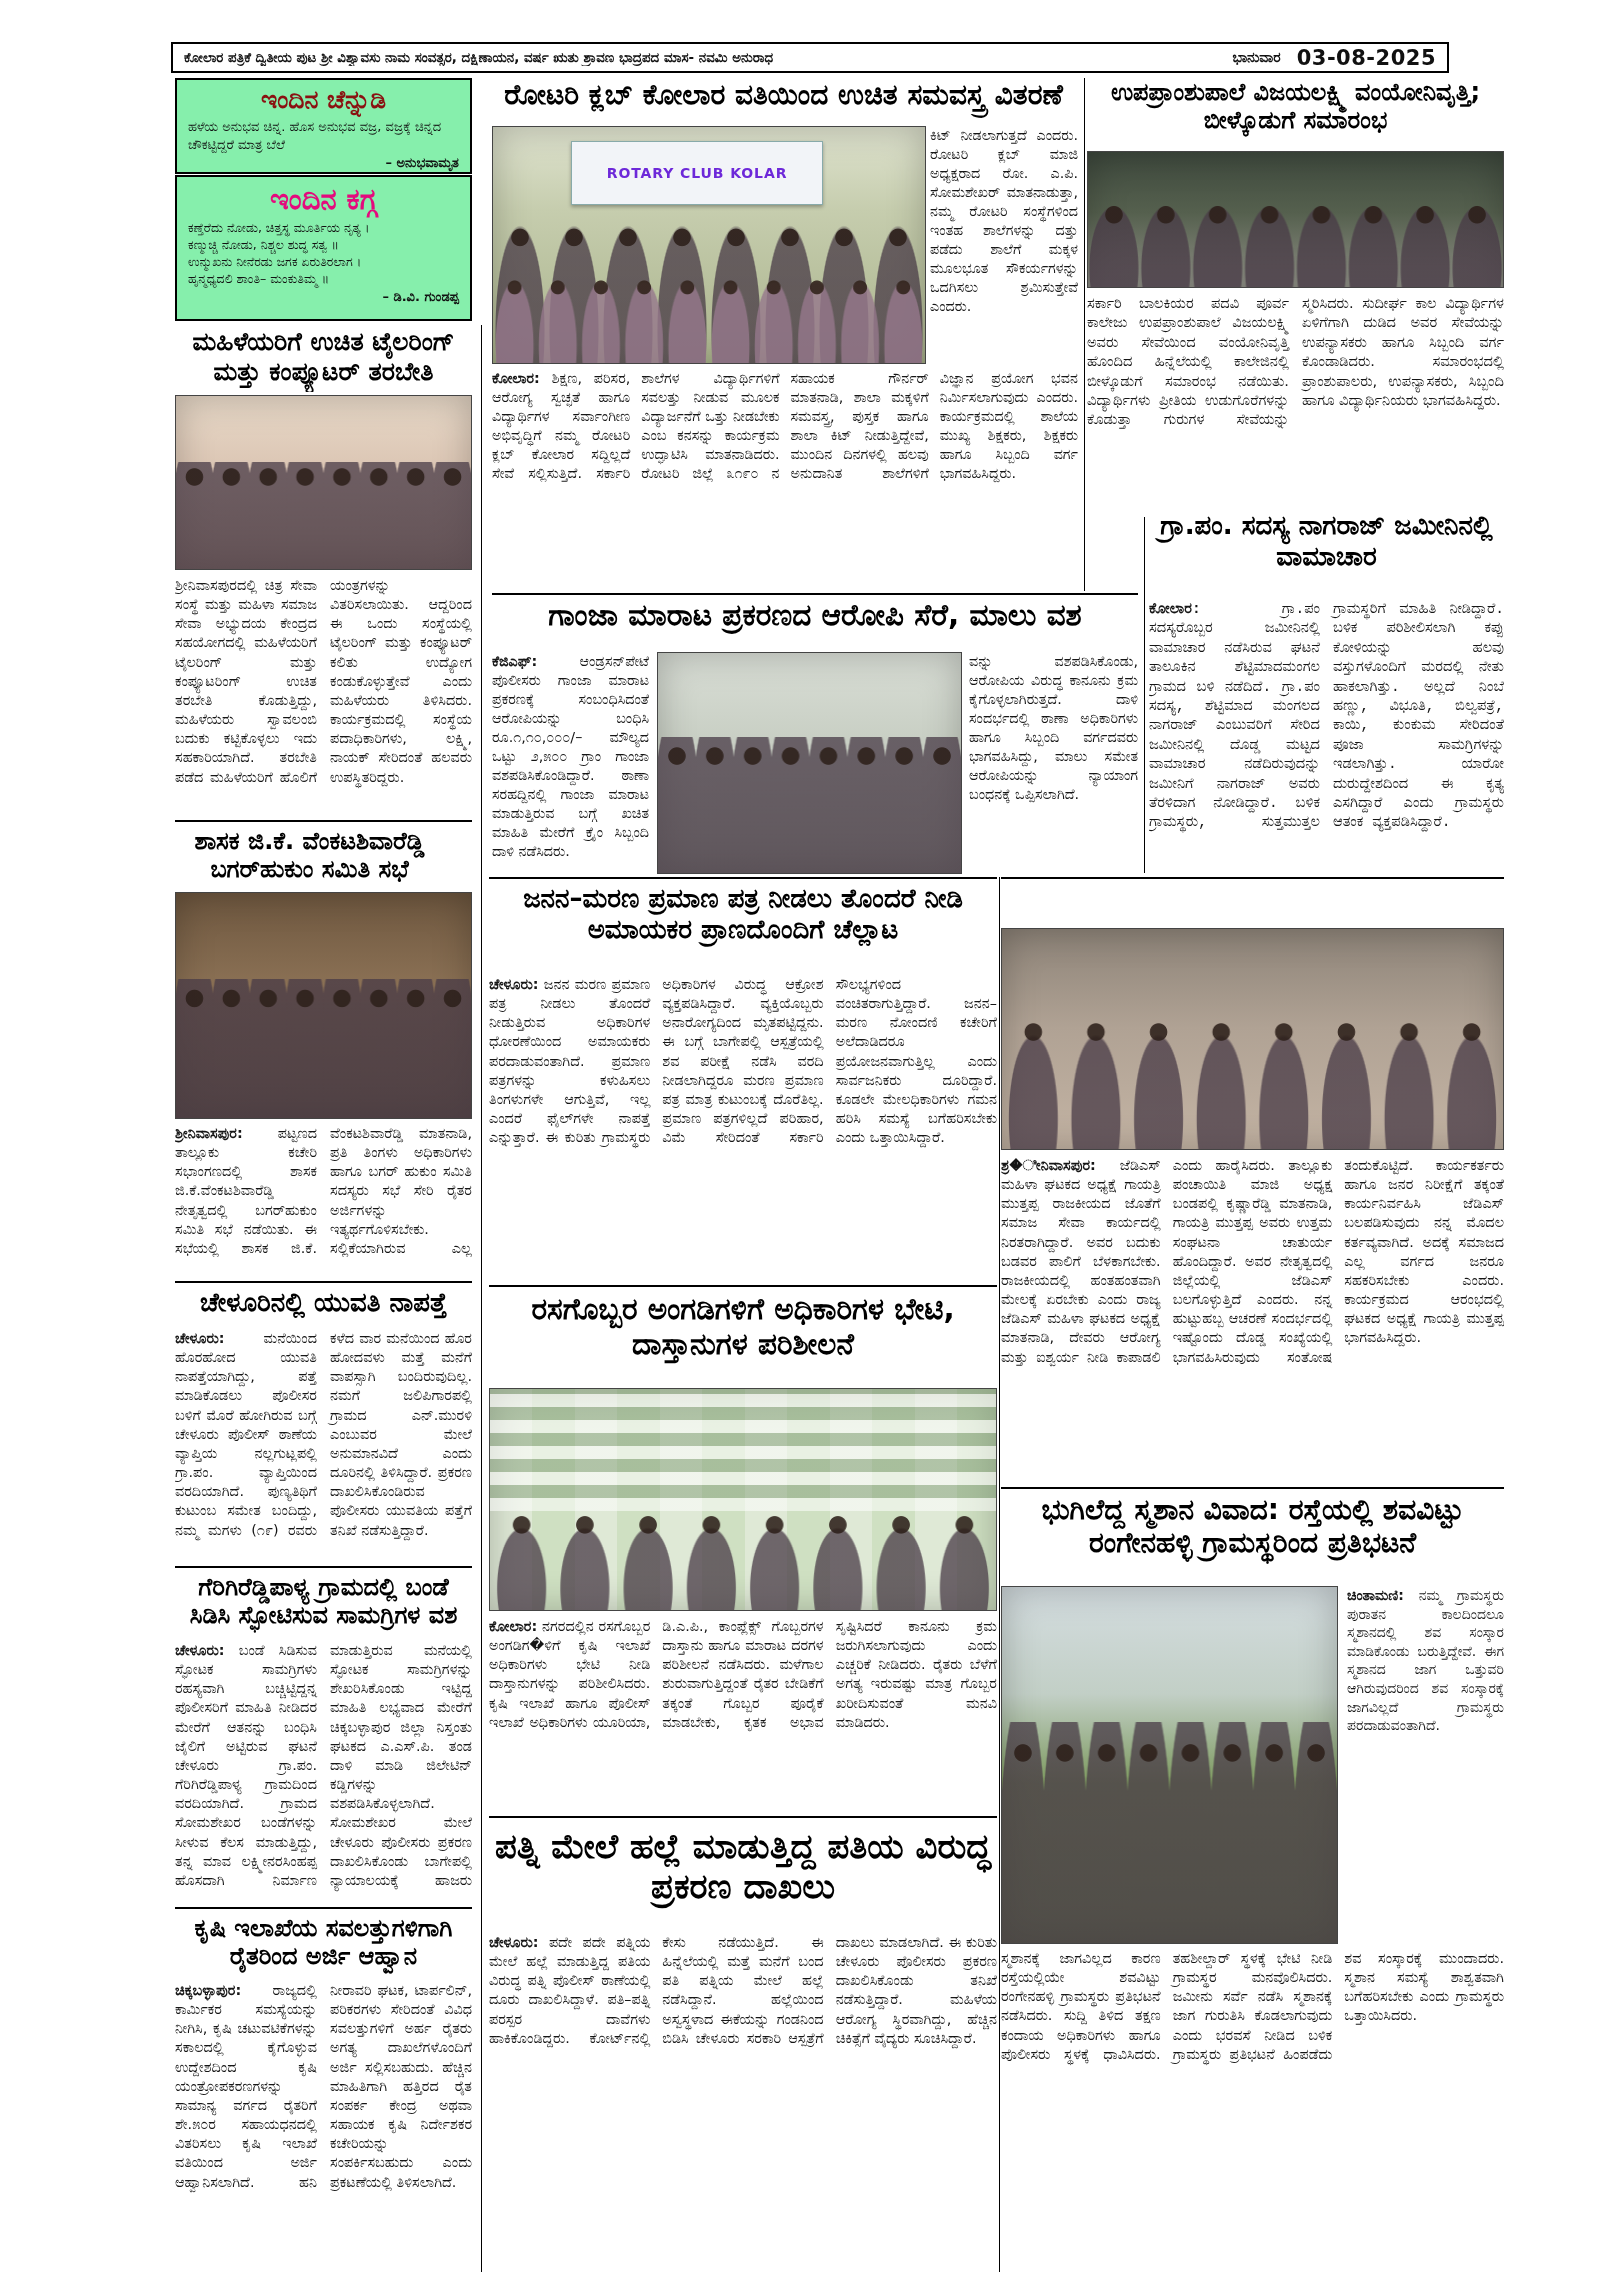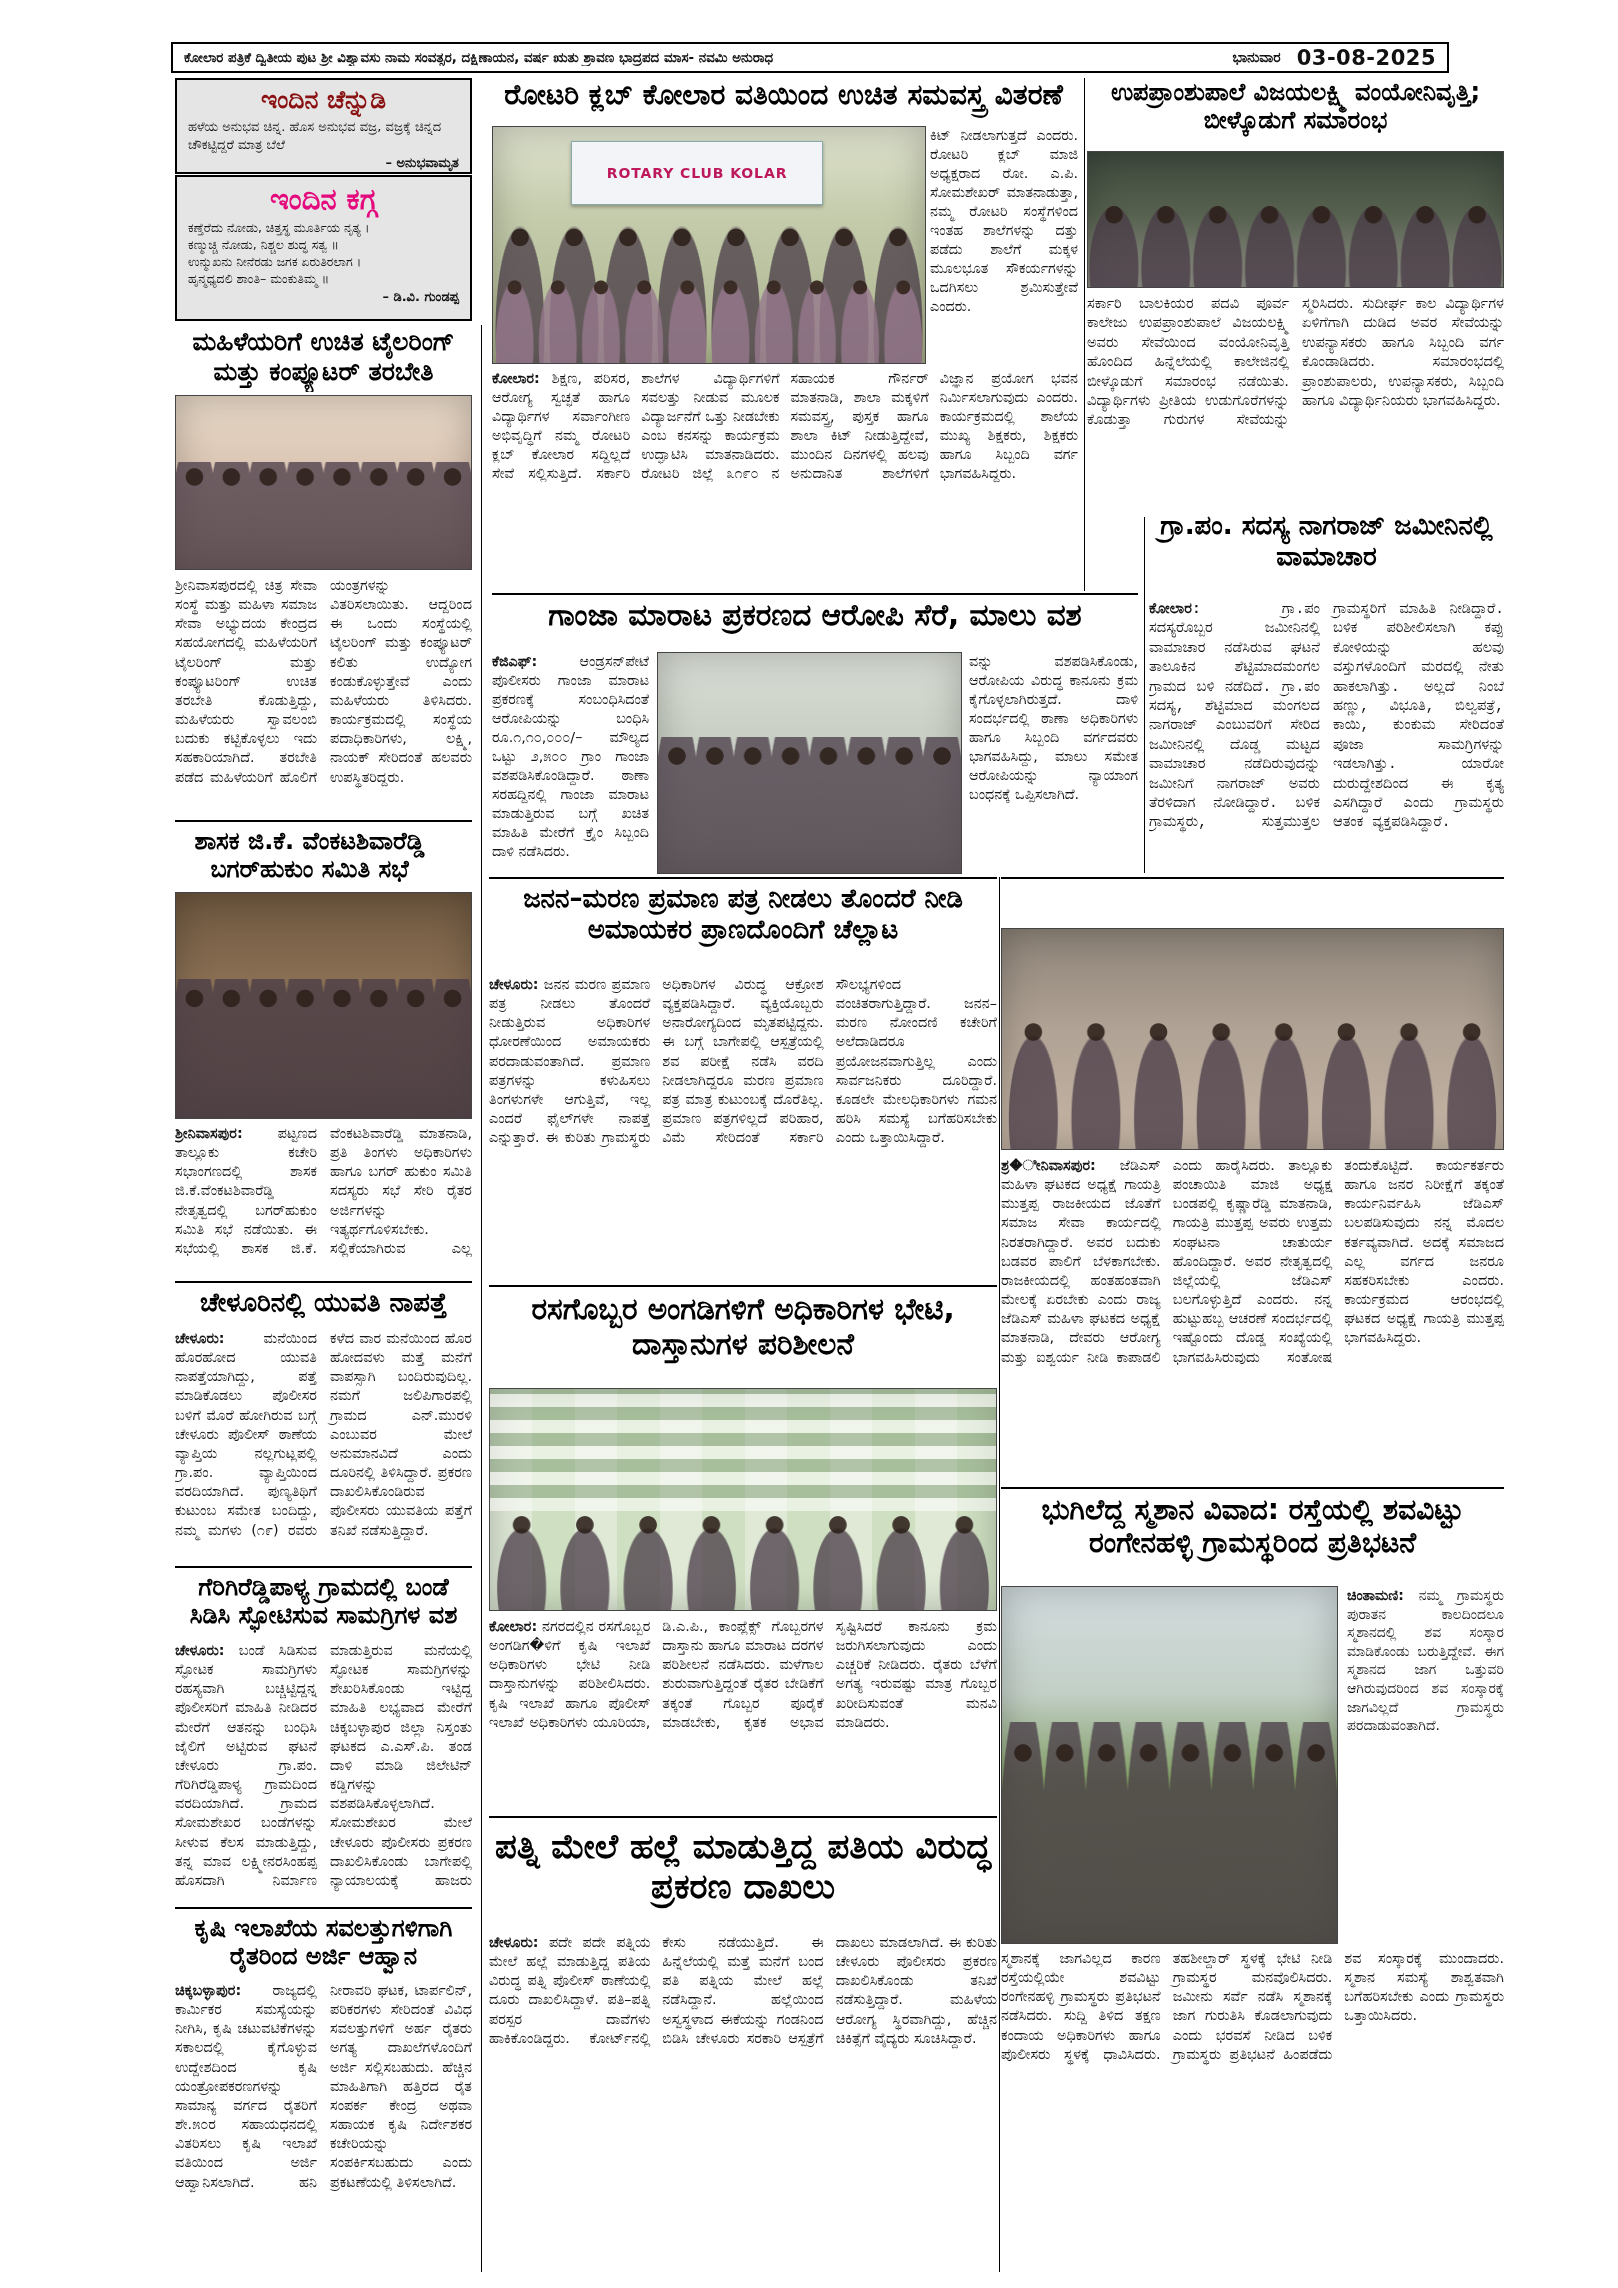--- a/index.html
+++ b/index.html
@@ -11,21 +11,21 @@
   .bar{
     position:absolute;left:171px;top:42px;width:1278px;height:31px;
     border:2.8px solid #000;box-sizing:border-box;display:flex;align-items:center;
     justify-content:space-between;padding:0 11px;background:#fff;
   }
   .bar .info{font-size:13.4px;font-weight:bold;white-space:nowrap;overflow:hidden;}
   .bar .day{font-size:14px;font-weight:bold;margin-right:16px;}
   .bar .date{font-size:21px;font-weight:800;letter-spacing:0.5px;}
   .infobox{
     position:absolute;border:2.8px solid #000;box-sizing:border-box;
-    padding:4.6px 11px;text-align:center;background:#e5e5e5;overflow:hidden;
+    padding:4.6px 11px;text-align:center;background:#86efac;overflow:hidden;
   }
   .infobox .ib-title{font-weight:800;line-height:1.2;}
   .infobox .ib-body{font-size:13px;line-height:1.35;text-align:left;margin-top:3.7px;}
   .infobox .ib-attr{font-size:13px;font-weight:bold;text-align:right;margin-top:1.8px;}
   .hl{
     position:absolute;font-weight:800;text-align:center;color:#000;
     line-height:1.18;overflow:hidden;box-sizing:border-box;
   }
   .body{
     position:absolute;font-size:15px;line-height:1.33;text-align:justify;
@@ -48,21 +48,21 @@
     background-size:12.5% 100%;background-repeat:repeat-x;}
   .crowd.front{height:38%;
     background-image:
       radial-gradient(circle at 50% 16%, rgba(50,36,28,.9) 6.5px, transparent 7.4px),
       radial-gradient(ellipse at 50% 82%, rgba(150,120,140,.8) 18.5px, transparent 19.4px);
     background-size:10% 100%;}
   .ph-rotary{background:linear-gradient(180deg,#dfe3cf 0%,#c6cdae 35%,#aab38c 100%);}
   .ph-banner{
     position:absolute;left:18%;top:6%;width:58%;height:26%;
     background:#f2f4f8;border:0.9px solid #8aa;display:flex;align-items:center;justify-content:center;
-    font-weight:800;color:#be185d;font-size:14px;letter-spacing:0.9px;box-shadow:0 1.8px 3.7px rgba(0,0,0,.3);
+    font-weight:800;color:#6d28d9;font-size:14px;letter-spacing:0.9px;box-shadow:0 1.8px 3.7px rgba(0,0,0,.3);
   }
   .ph-beelkodu{background:linear-gradient(180deg,#3f4a3e 0%,#55604e 45%,#8f8f86 100%);}
   .ph-mahile{background:linear-gradient(180deg,#e8d9c8 0%,#d9c2b0 50%,#bba089 100%);}
   .ph-shasaka{background:linear-gradient(180deg,#6e573f 0%,#8a7054 40%,#6b5941 100%);}
   .ph-ganja{background:linear-gradient(180deg,#d9ded6 0%,#c2c9bd 55%,#a9b0a2 100%);}
   .ph-rashmi{background:linear-gradient(180deg,#8d8378 0%,#b0a294 45%,#c4b4a4 100%);}
   .ph-raso{background:
       repeating-linear-gradient(90deg,#dfe9d6 0 42px,#cfe0c2 42px 85px),
       linear-gradient(180deg,#e8efe2 0%,#cbd6c0 100%);}
   .ph-raso .sacks{position:absolute;left:0;right:0;top:0;height:55%;

